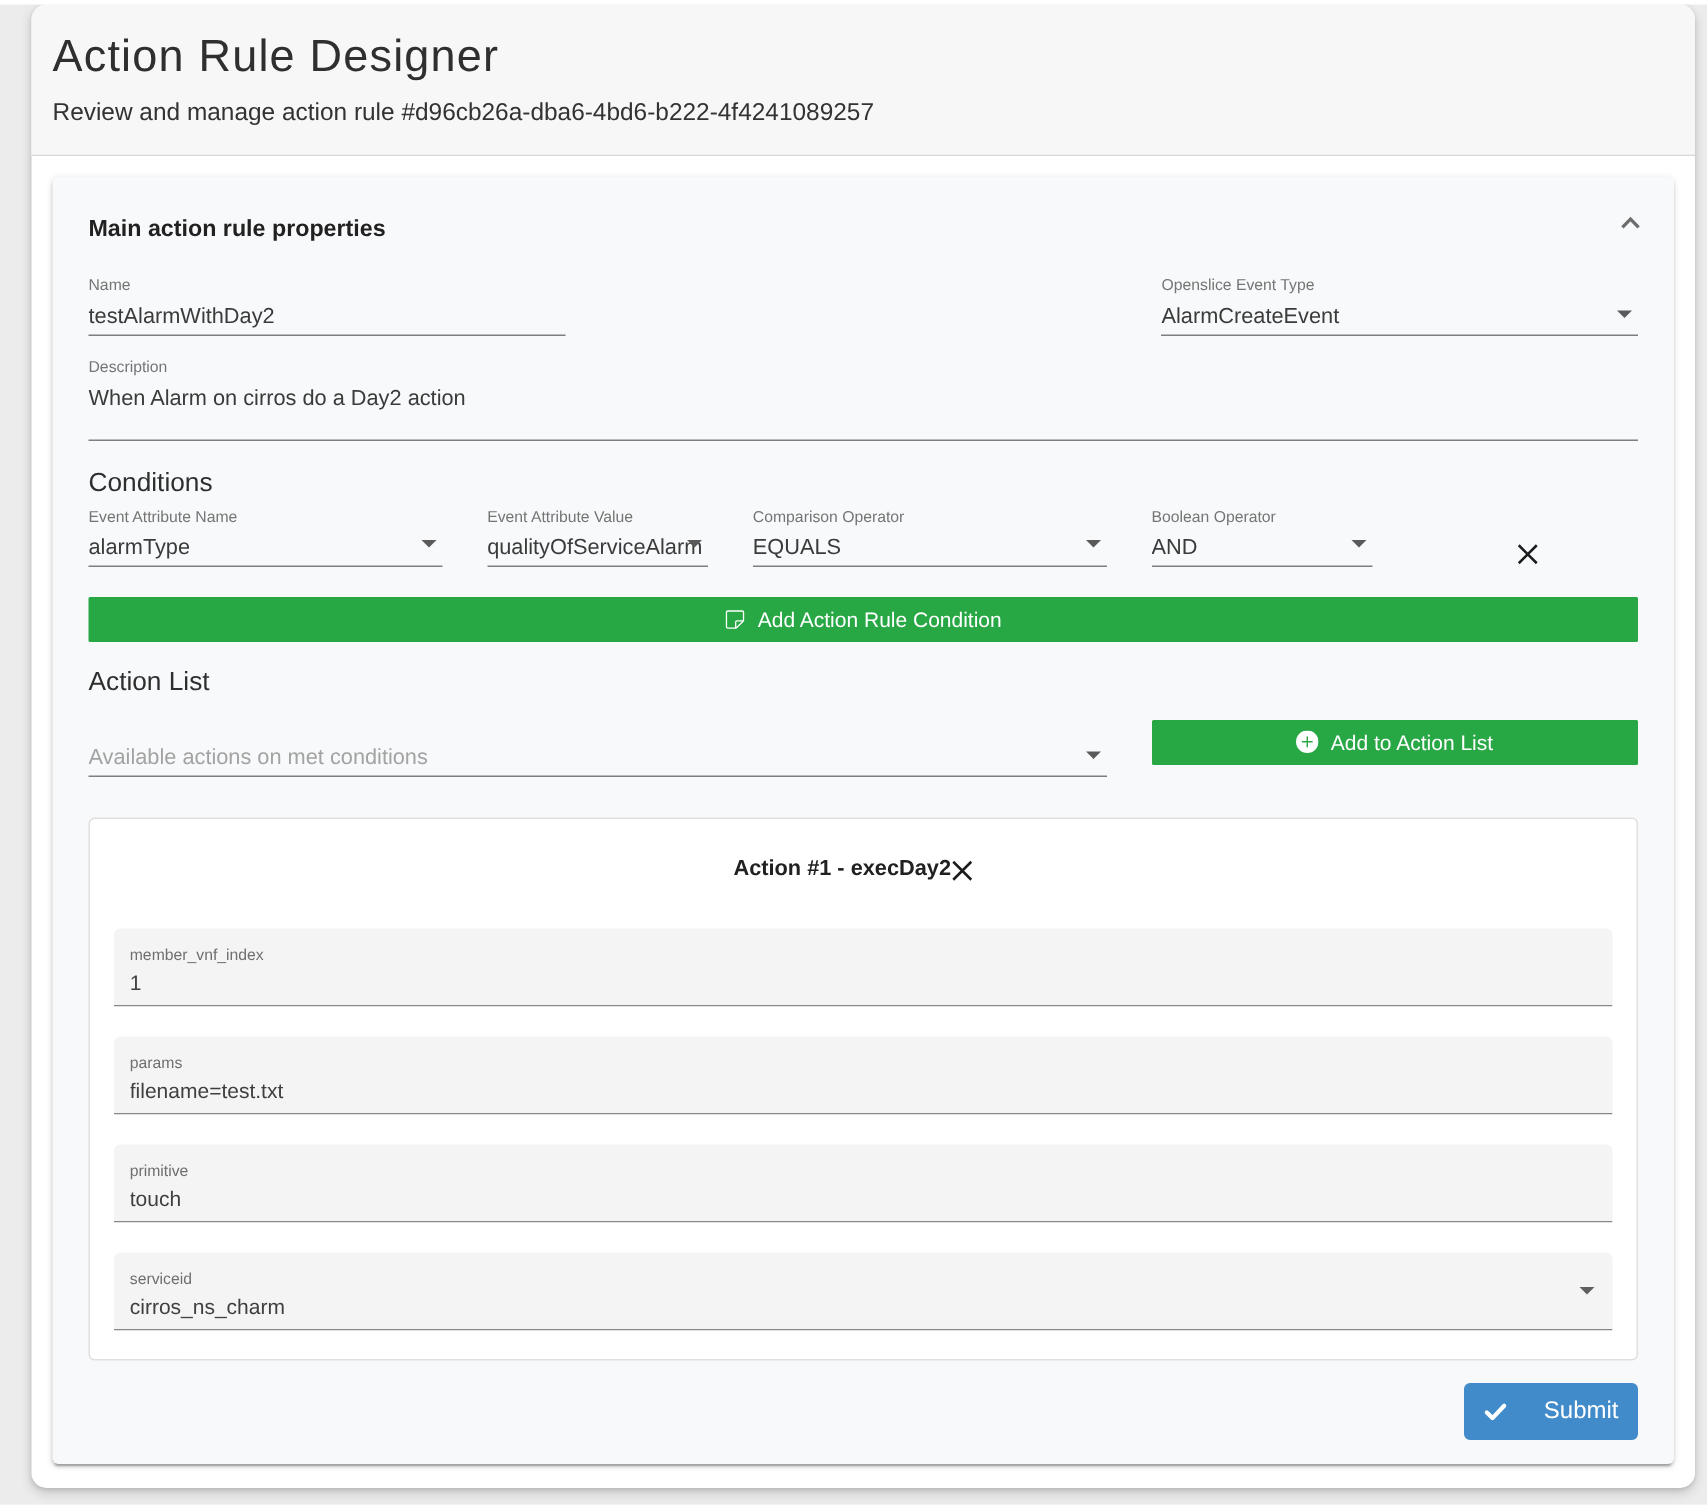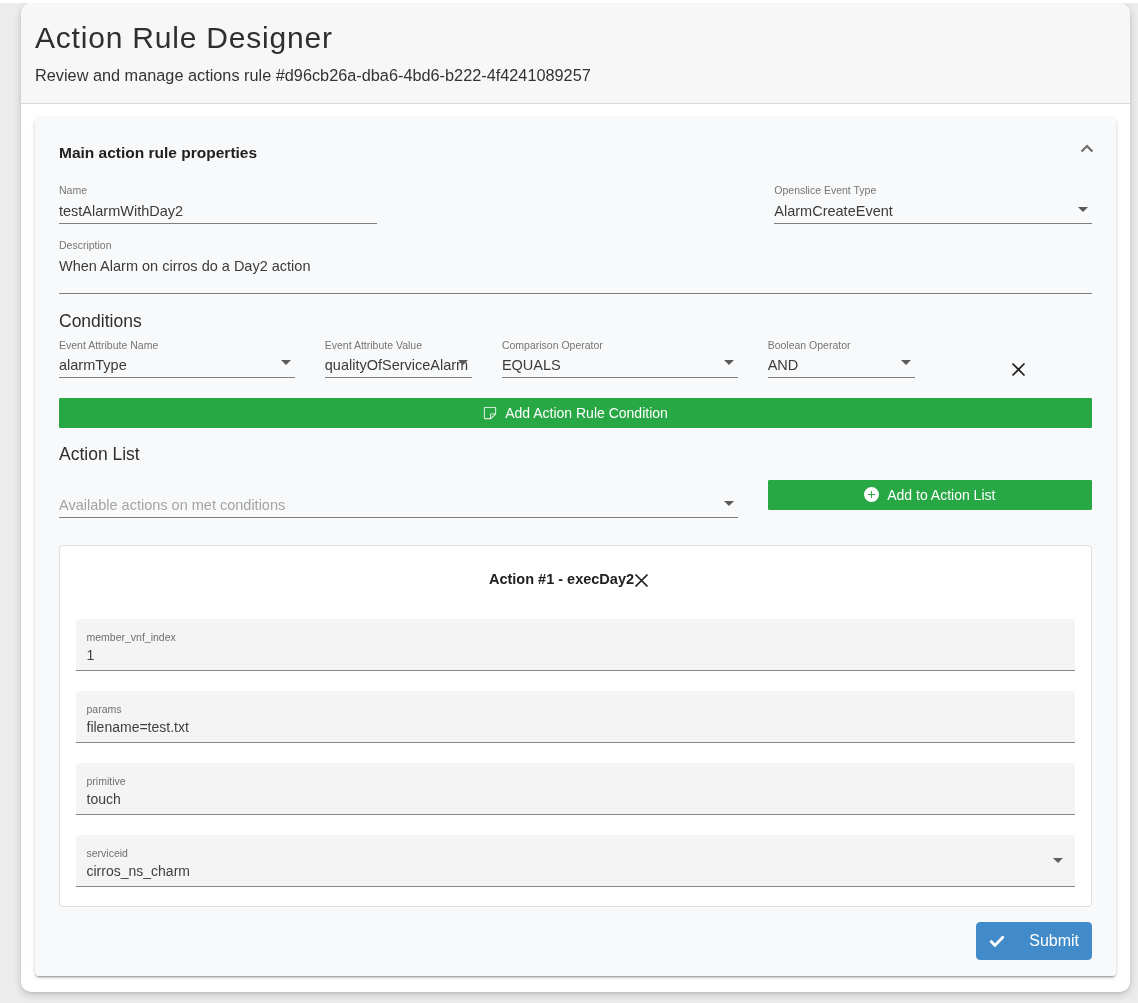--- a/index.html
+++ b/index.html
@@ -94,21 +94,21 @@
 </style>
 </head>
 <body>
 
 <div class="top-strip"></div>
 
 <div class="page-card">
 
   <header class="jumbotron">
     <h1 class="page-title">Action Rule Designer</h1>
-    <p class="page-subtitle">Review and manage actions rule #d96cb26a-dba6-4bd6-b222-4f4241089257</p>
+    <p class="page-subtitle">Review and manage action rule #d96cb26a-dba6-4bd6-b222-4f4241089257</p>
   </header>
 
   <section class="panel">
     <div class="panel-header">
       <span class="panel-title">Main action rule properties</span>
       <button class="chevron-btn" aria-label="collapse">
         <svg width="14" height="9" viewBox="0 0 14 9">
             <path d="M1.6 7.6 L7 2.1 L12.4 7.6" fill="none" stroke="#6d6d6d" stroke-width="2.2"></path>
           </svg>
       </button>

